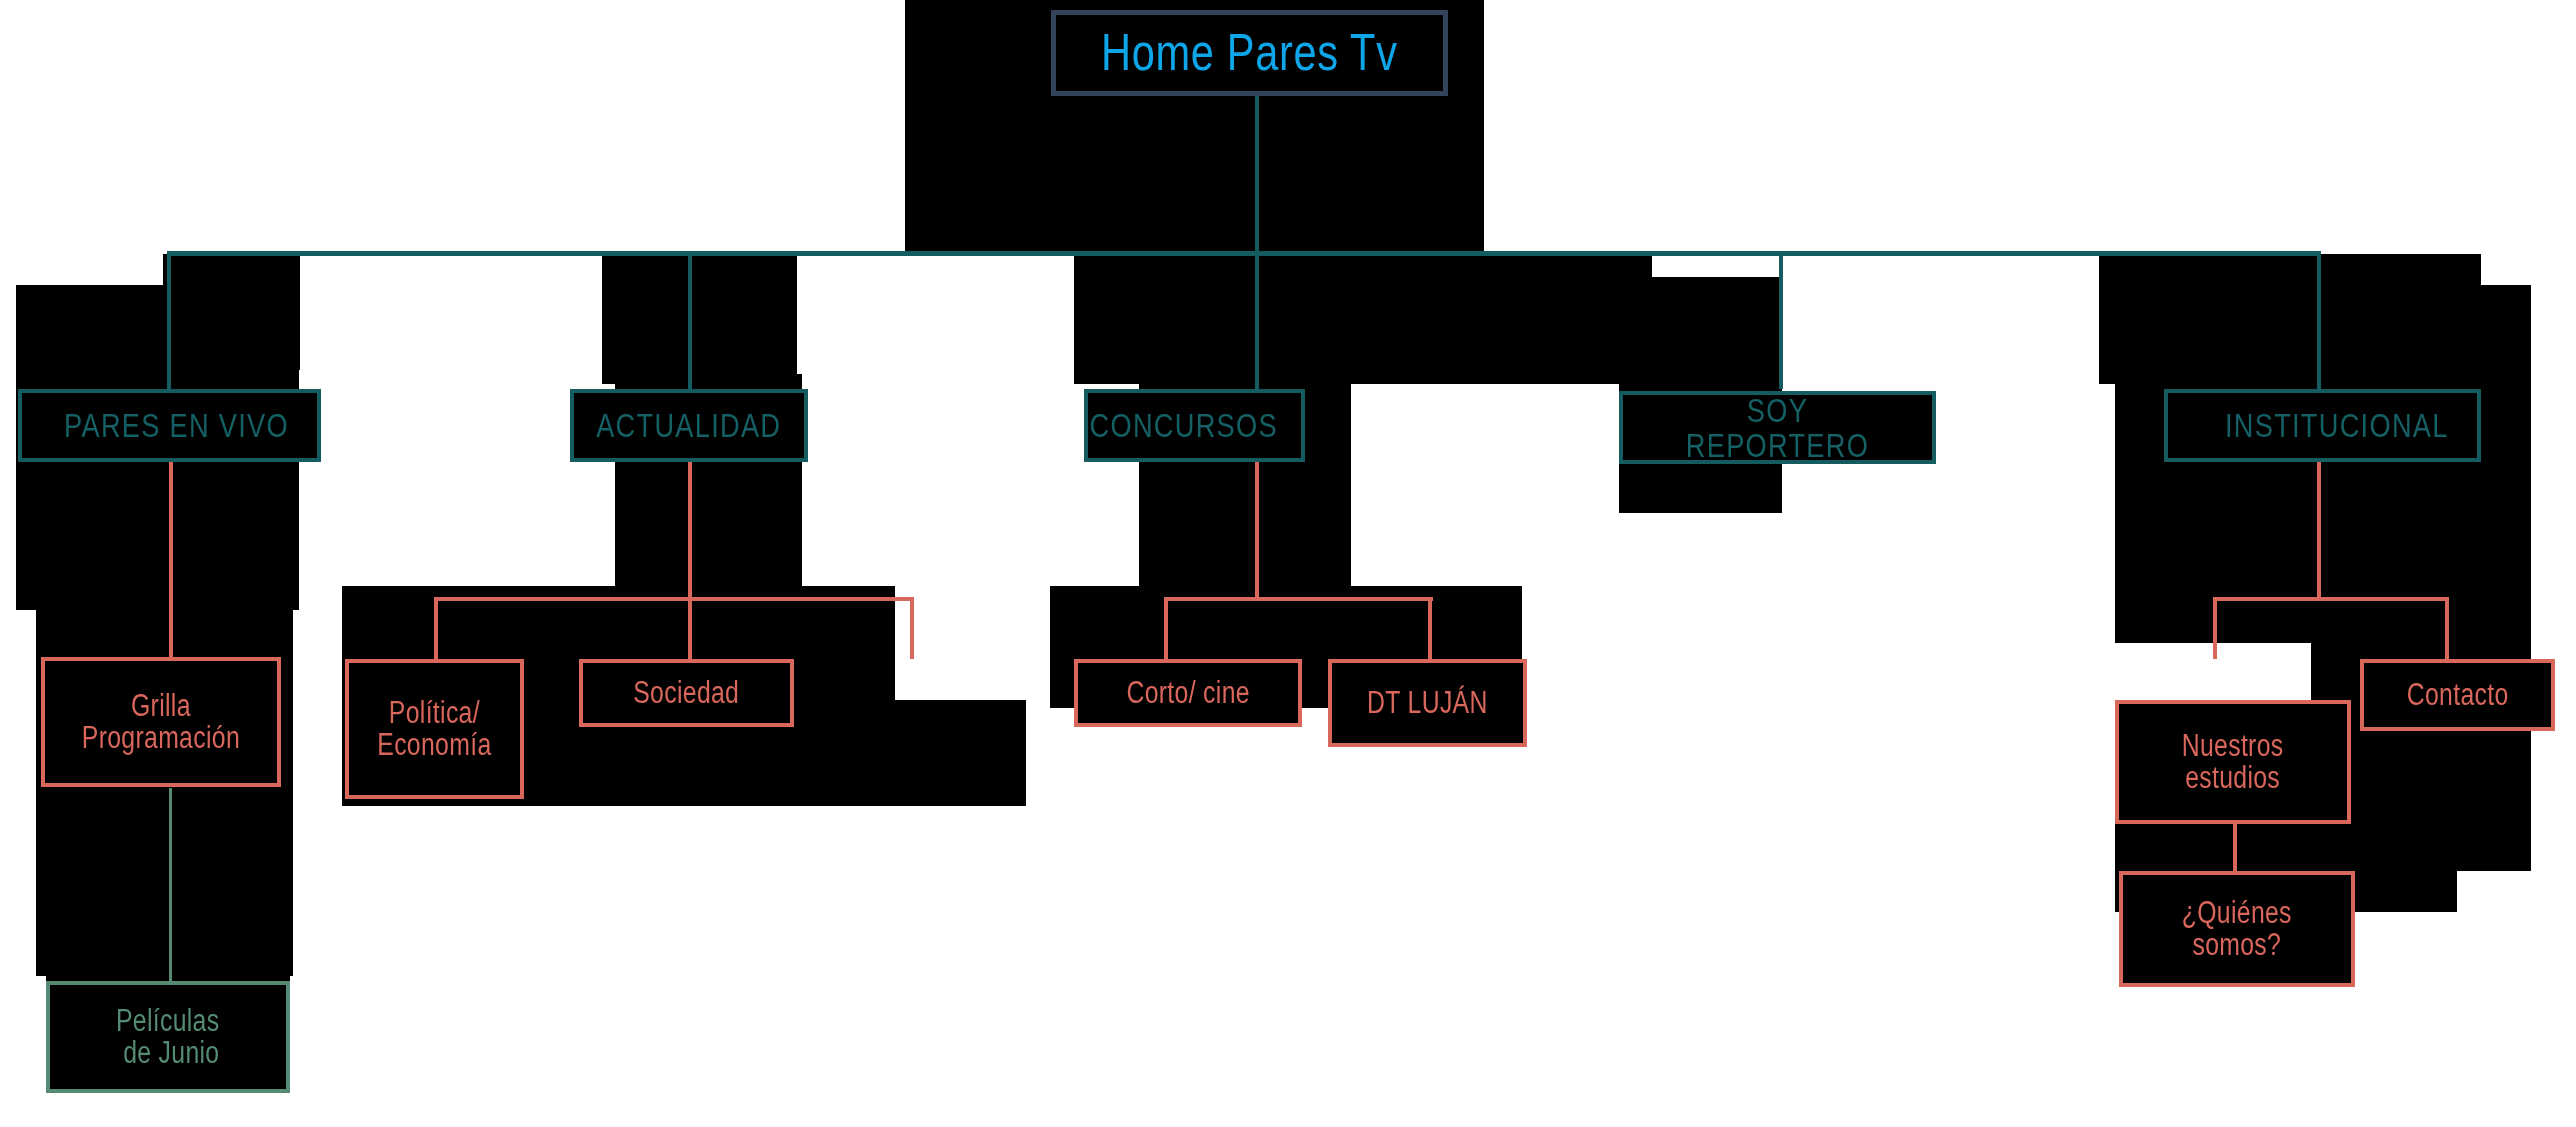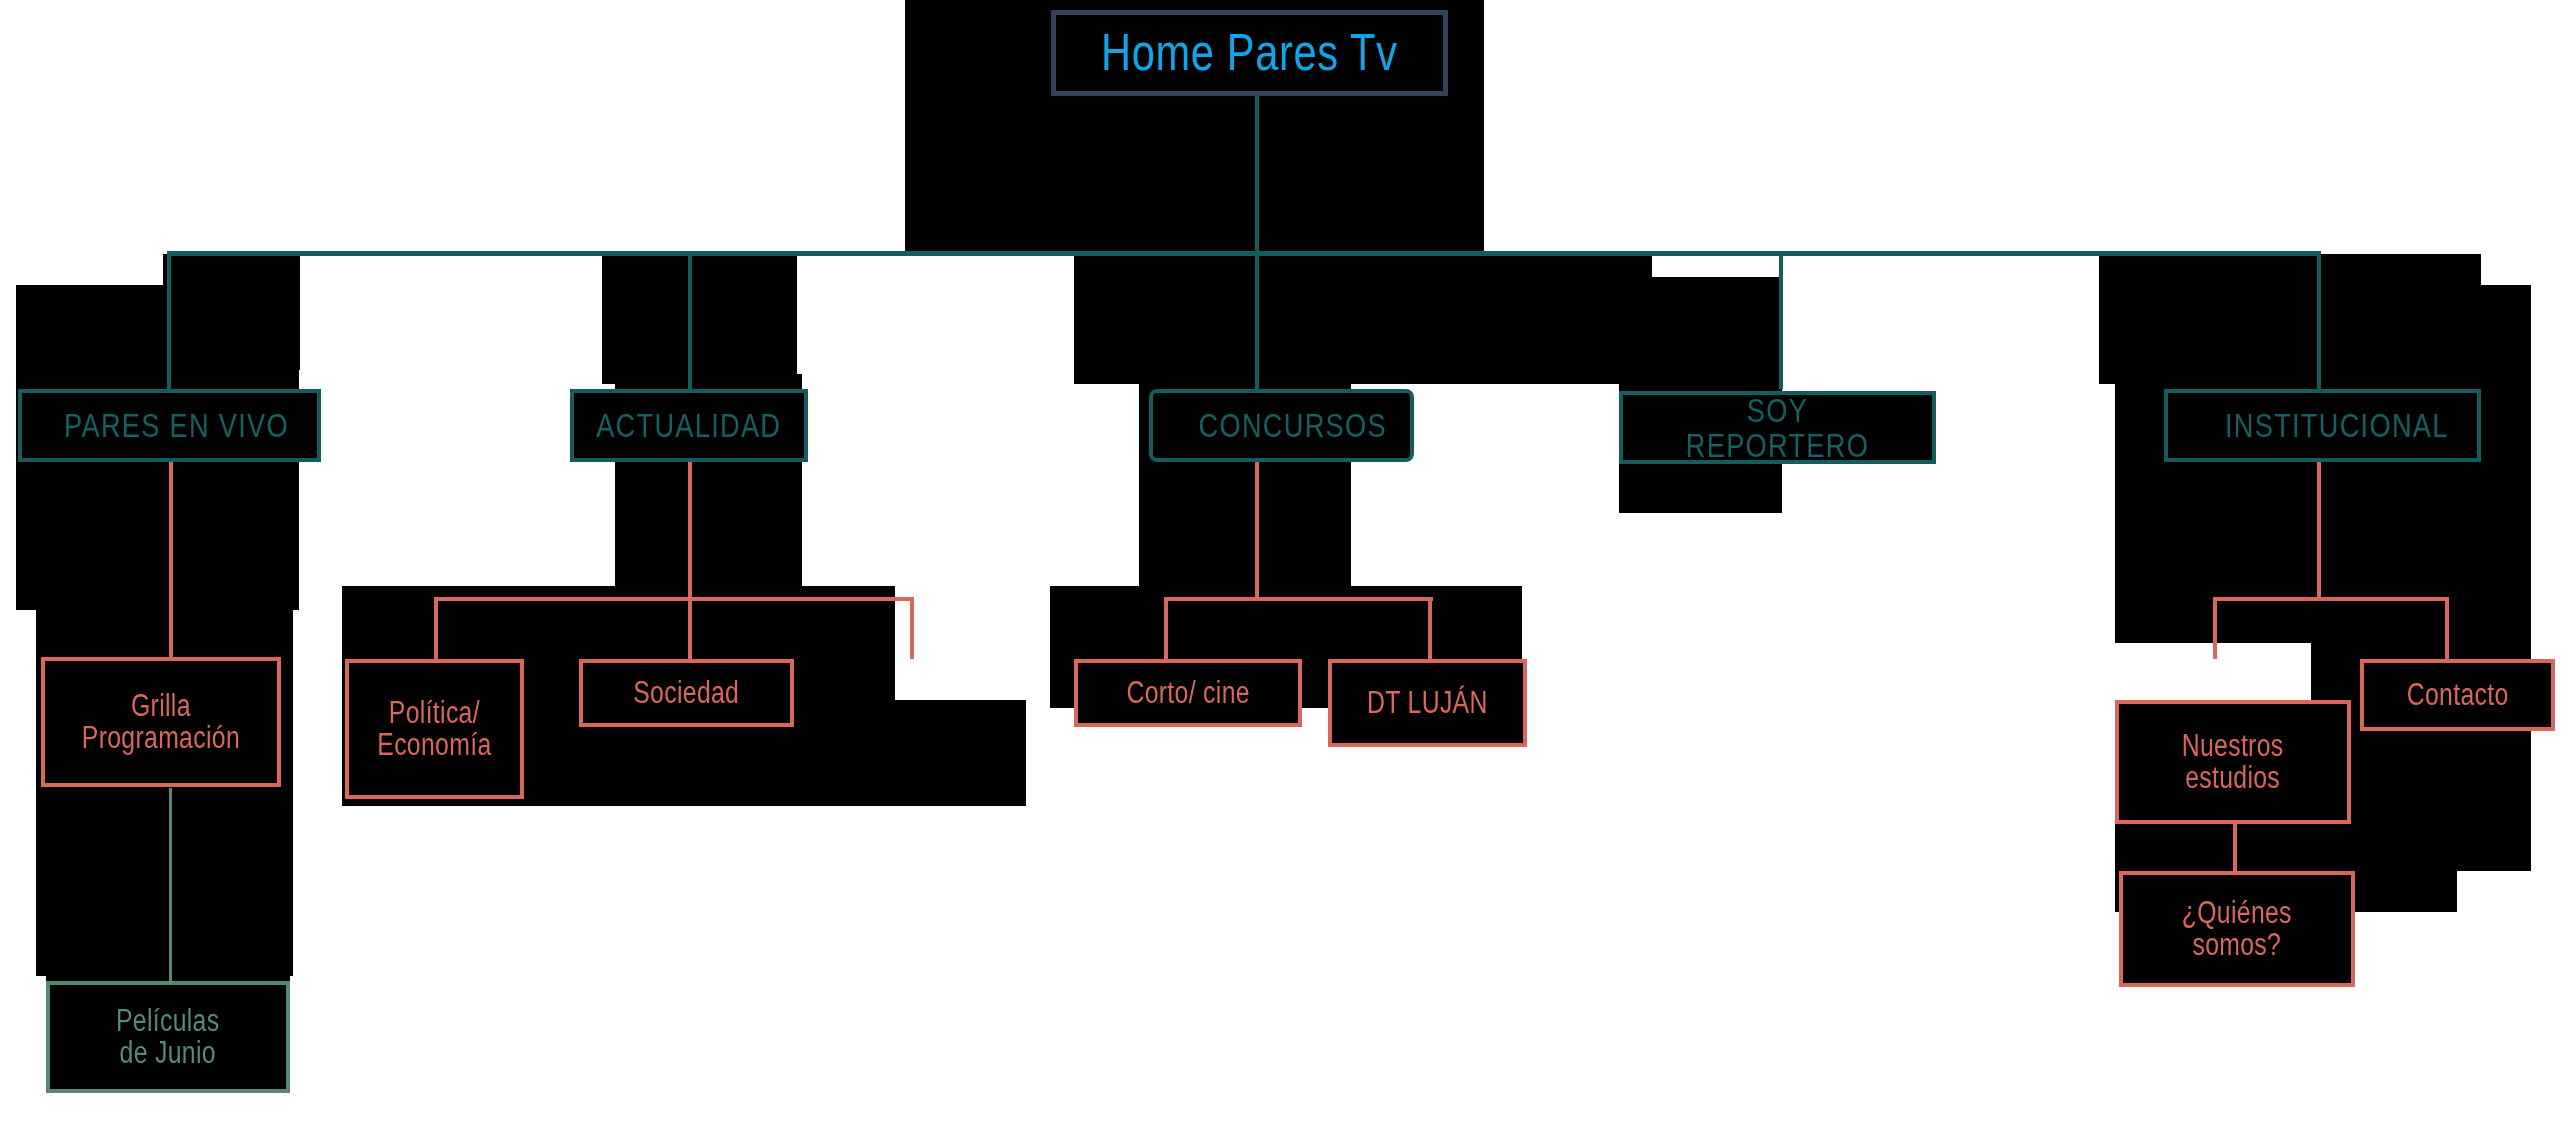--- a/index.html
+++ b/index.html
@@ -147,21 +147,21 @@
   </div>
 
   <div class="node teal" style="left:18px;top:389px;width:303px;height:73px;">
     <span class="lbl">PARES EN VIVO</span>
   </div>
 
   <div class="node teal" style="left:570px;top:389px;width:238px;height:73px;">
     <span class="lbl">ACTUALIDAD</span>
   </div>
 
-  <div class="node teal" style="left:1149px;top:389px;width:265px;height:73px;border-radius:8px;">
+  <div class="node teal" style="left:1084px;top:389px;width:221px;height:73px;">
     <span class="lbl">CONCURSOS</span>
   </div>
 
   <div class="node teal" style="left:2164px;top:389px;width:317px;height:73px;">
     <span class="lbl">INSTITUCIONAL</span>
   </div>
 
   <div class="node teal" style="left:1619px;top:391px;width:317px;height:73px;">
     <span class="lbl">SOY REPORTERO</span>
   </div>
@@ -191,21 +191,21 @@
 
   <div class="node salmon" style="left:2115px;top:672px;width:236px;height:124px;margin-top:28px;">
     <span class="lbl">Nuestros
 estudios</span>
   </div>
 
   <div class="node salmon" style="left:2360px;top:659px;width:195px;height:72px;">
     <span class="lbl">Contacto</span>
   </div>
 
-  <div class="node sage" style="left:46px;top:981px;width:244px;height:112px;">
+  <div class="node sage" style="left:46px;top:981px;width:244px;height:112px;text-align:right;">
     <span class="lbl">Películas
 de Junio</span>
   </div>
 
   <div class="node salmon" style="left:2119px;top:871px;width:236px;height:116px;">
     <span class="lbl">¿Quiénes
 somos?</span>
   </div>
 
 </div>

